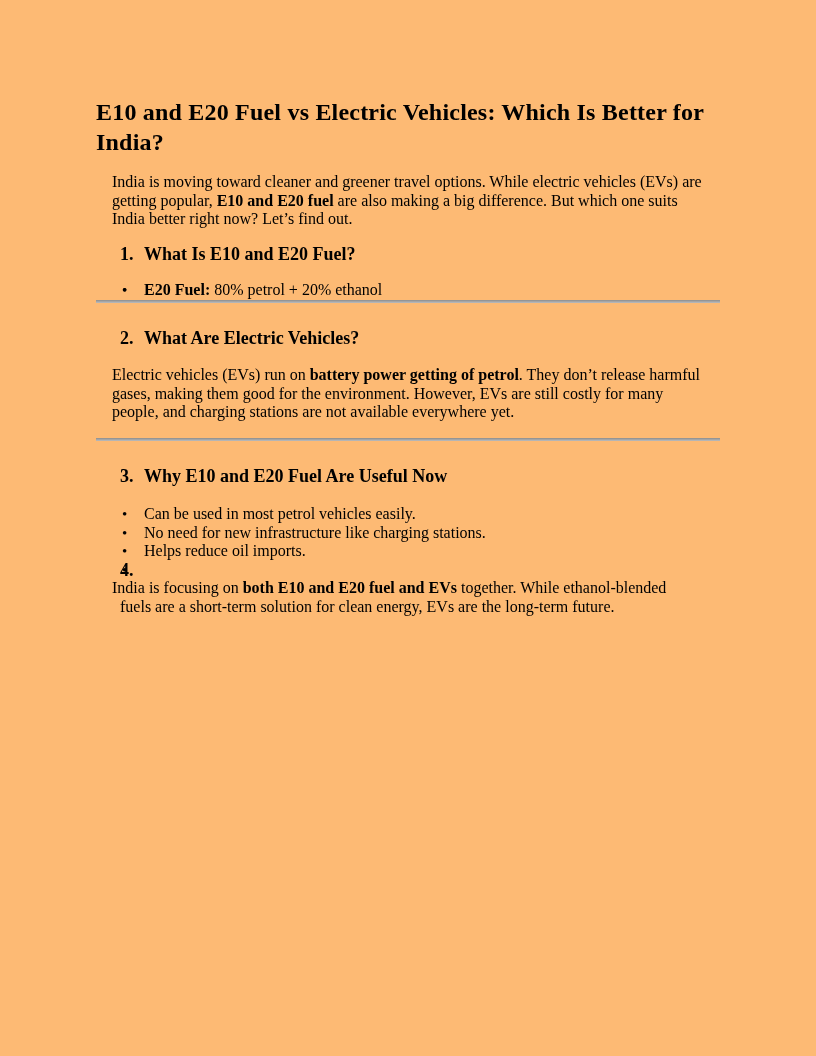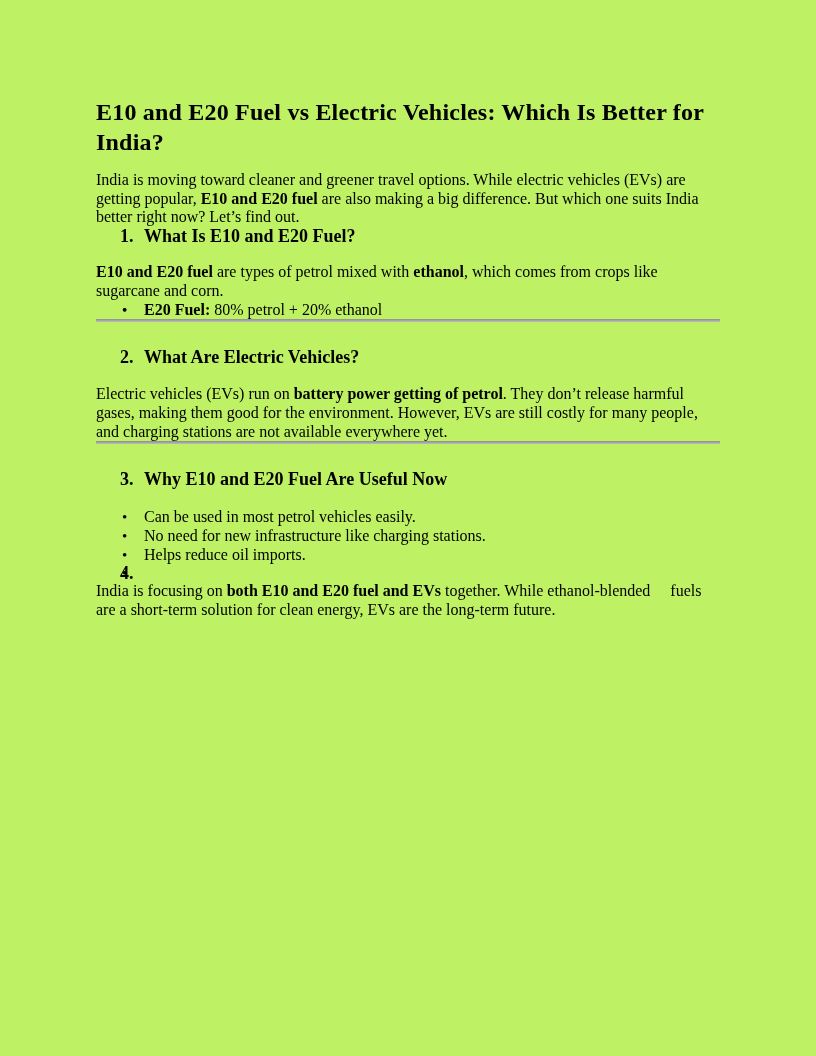--- a/index.html
+++ b/index.html
@@ -5,37 +5,37 @@
   html, body {
     margin: 0;
     padding: 0;
     background: #ffffff;
   }
   .page {
     position: relative;
     width: 816px;
     height: 1056px;
     margin: 0 auto;
-    background: #bef264;
+    background: #fdba74;
     box-sizing: border-box;
     padding: 97px 96px 0 96px;
     font-family: "Liberation Serif", "DejaVu Serif", serif;
     font-size: 16px;
     color: #000000;
     overflow: hidden;
   }
   .doc-title {
     font-size: 24px;
     font-weight: 700;
     line-height: 30px;
     margin: 0 0 14px 0;
     letter-spacing: 0.2px;
   }
   p.body {
-    margin: 0;
+    margin: 16px;
     line-height: 18.7px;
   }
   .sec-heading {
     position: relative;
     font-size: 18px;
     font-weight: 700;
     line-height: 19px;
     padding-left: 48px;
   }
   .sec-num {
@@ -80,21 +80,20 @@
 <div class="page">
 
   <h1 class="doc-title">E10 and E20 Fuel vs Electric Vehicles: Which Is Better for India?</h1>
 
   <p class="body mb58"><span>India is moving toward cleaner and greener travel options. While electric vehicles (EVs) are getting popular, </span><b>E10 and E20 fuel</b><span> are also making a big difference. But which one suits India better right now? Let’s find out.</span></p>
 
   <div class="sec-heading mb17">
     <span class="sec-num">1.</span>
     <span>What Is E10 and E20 Fuel?</span>
   </div>
-  <p class="body mb19"><b>E10 and E20 fuel</b><span> are types of petrol mixed with </span><b>ethanol</b><span>, which comes from crops like sugarcane and corn.</span></p>
   <ul class="blist mb18">
     <li>
       <span class="dot">•</span>
     </li>
     <li>
       <span class="dot">•</span>
       <span><b>E20 Fuel:</b><span> 80% petrol + 20% ethanol</span></span>
     </li>
   </ul>
 

